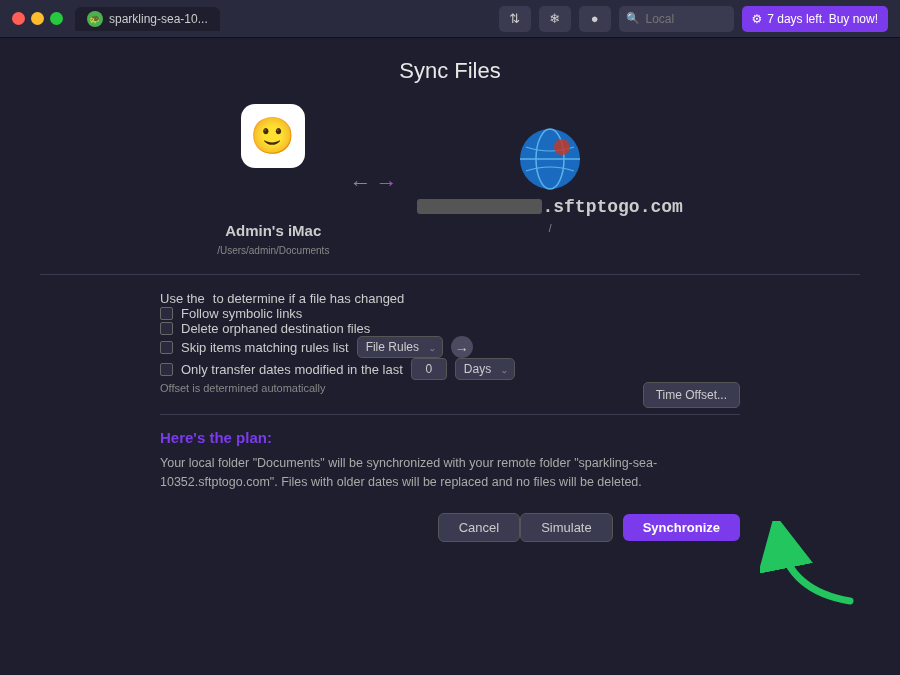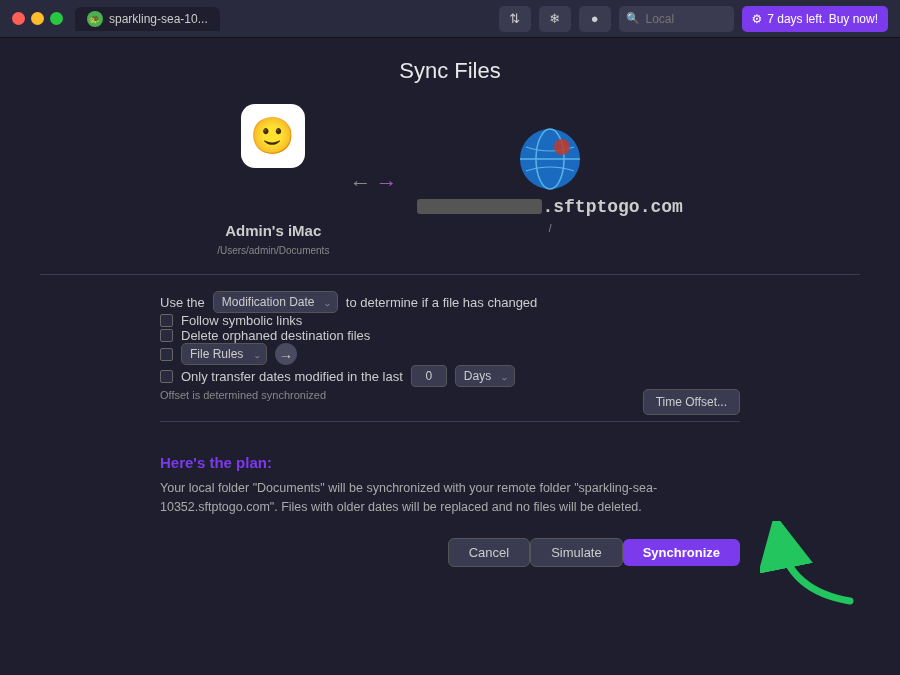--- a/index.html
+++ b/index.html
@@ -321,21 +321,21 @@
       font-size: 12px;
       padding: 5px 12px;
       cursor: pointer;
     }
 
     
     .plan-section {
       width: 100%;
       max-width: 580px;
       margin-top: 6px;
-      padding-top: 32px;
+      padding-top: 14px;
       border-top: 1px solid #3a3a50;
     }
 
     .plan-title {
       font-size: 15px;
       font-weight: 600;
       color: #7c3aed;
       margin-bottom: 8px;
     }
 
@@ -360,20 +360,21 @@
       border: 1px solid #555;
       border-radius: 6px;
       color: #ccc;
       font-size: 13px;
       padding: 6px 20px;
       cursor: pointer;
     }
 
     .btn-group {
       display: flex;
+      gap: 10px;
       align-items: center;
     }
 
     .btn-simulate {
       background: #3a3a50;
       border: 1px solid #555;
       border-radius: 6px;
       color: #ccc;
       font-size: 13px;
       padding: 6px 20px;
@@ -469,40 +470,36 @@
       <span class="endpoint-path">/</span>
     </div>
   </div>
 
   <div class="divider"></div>
 
   <div class="options-panel">
 
     <div class="option-row">
       <span>Use the</span>
-      <div class="select-wrapper">
-        <select class="select-control">
-          <option>Modification Date</option>
-        </select>
-      </div>
       <span>to determine if a file has changed</span>
     </div>
 
     <div class="option-row">
       <div class="checkbox"></div>
       <span>Follow symbolic links</span>
     </div>
 
     <div class="option-row">
       <div class="checkbox"></div>
       <span>Delete orphaned destination files</span>
     </div>
 
     <div class="option-row">
       <div class="checkbox"></div>
+      <span>Skip items matching rules list</span>
       <div class="select-wrapper">
         <select class="select-control">
           <option>File Rules</option>
         </select>
       </div>
       <button class="circle-btn">→</button>
     </div>
 
     <div class="option-row">
       <div class="checkbox"></div>
@@ -510,21 +507,21 @@
       <input type="text" class="number-input" value="0" style="">
       <div class="select-wrapper">
         <select class="select-control">
           <option>Days</option>
         </select>
       </div>
     </div>
 
     <div class="offset-section">
       <div class="offset-info">
-        <span class="offset-subtitle">Offset is determined synchronized</span>
+        <span class="offset-subtitle">Offset is determined automatically</span>
       </div>
       <button class="time-offset-btn">Time Offset...</button>
     </div>
 
   </div>
 
   <div class="plan-section">
     <div class="plan-title">Here's the plan:</div>
     <p class="plan-text">Your local folder "Documents" will be synchronized with your remote folder "sparkling-sea-10352.sftptogo.com". Files with older dates will be replaced and no files will be deleted.</p>
   </div>

